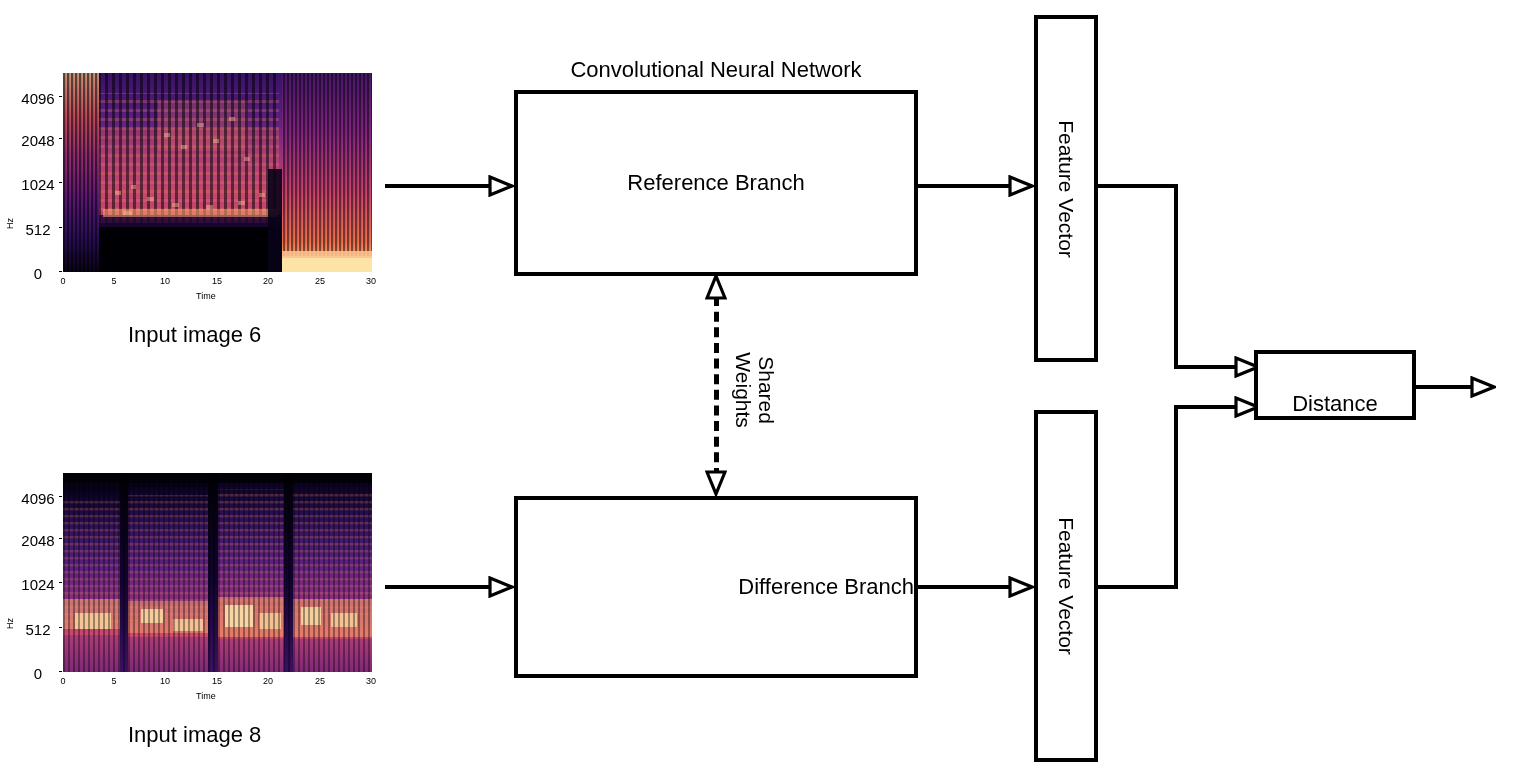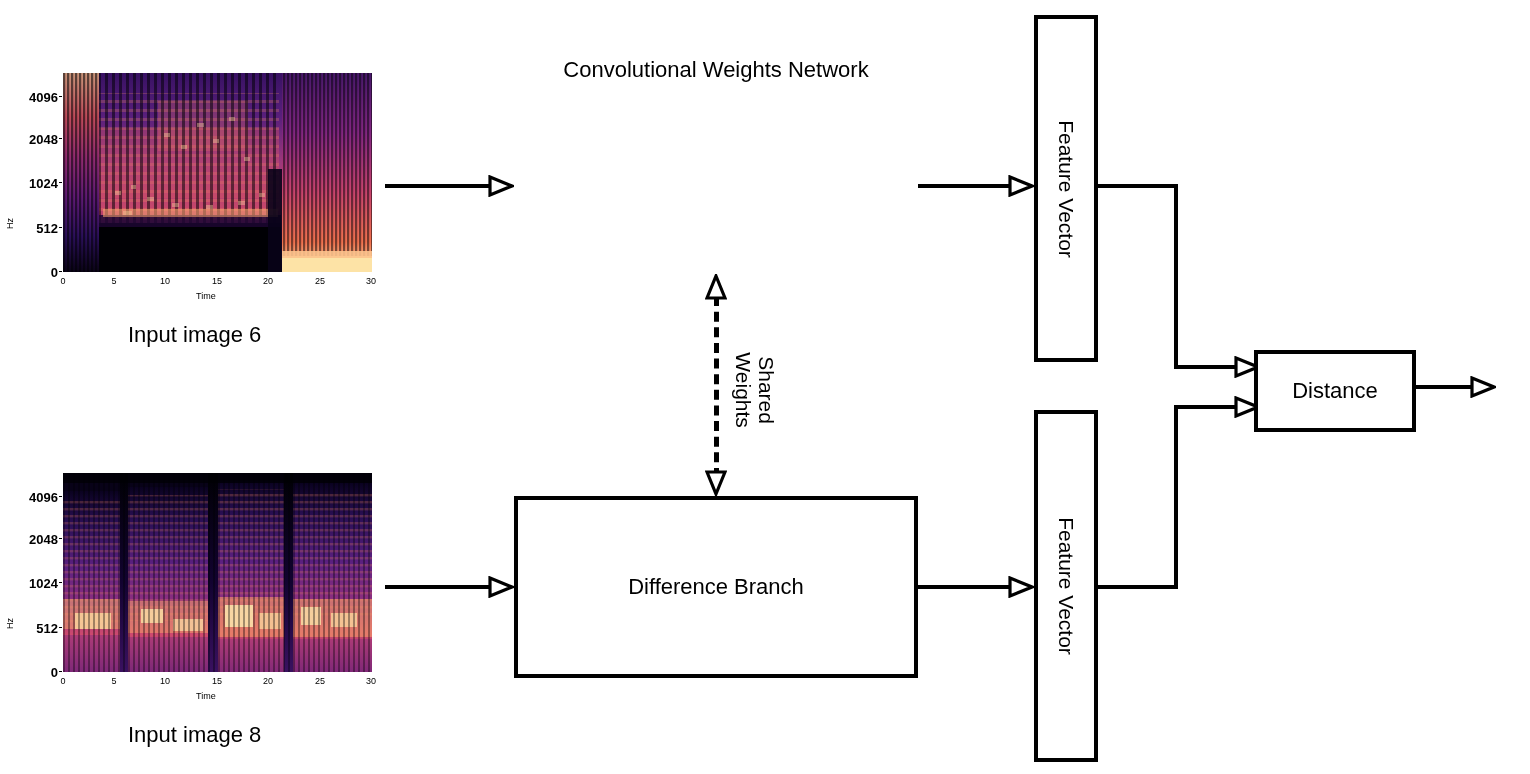--- a/index.html
+++ b/index.html
@@ -87,25 +87,24 @@
     background: #1a0b2e;
   }
   .spec-axis-label {
     position: absolute;
     font-size: 9px;
     color: #000000;
     white-space: nowrap;
   }
   .spec-tick-y {
     position: absolute;
-    font-size: 13px;
-    color: #000000;
-    text-align: right;
-    white-space: nowrap;
-    font-weight: bold;
+    font-size: 15px;
+    color: #000000;
+    text-align: center;
+    white-space: nowrap;
   }
   .spec-tick-x {
     position: absolute;
     font-size: 9px;
     color: #000000;
     text-align: center;
     white-space: nowrap;
   }
   .ylab-rot {
     position: absolute;
@@ -315,31 +314,34 @@
     <div class="spec-tick-x" style="left:204px; top:216px; width:26px;">15</div>
     <div class="spec-tick-x" style="left:255px; top:216px; width:26px;">20</div>
     <div class="spec-tick-x" style="left:307px; top:216px; width:26px;">25</div>
     <div class="spec-tick-x" style="left:358px; top:216px; width:26px;">30</div>
 
     <div class="spec-axis-label" style="left:196px; top:231px;">Time</div>
   </div>
 
   <div class="caption-text" style="left:128px; top:722px;">Input image 8</div>
 
-  <div class="title-text" style="left:514px; top:57px; width:404px;">Convolutional Weights Network</div>
-
+  <div class="title-text" style="left:514px; top:57px; width:404px;">Convolutional Neural Network</div>
+
+  <div class="box" style="left:514px; top:90px; width:404px; height:186px;">
+    <span class="box-label">Reference Branch</span>
+  </div>
 
   <div class="hline" style="left:385px; top:184px; width:105px;"></div>
   <div class="arrow-head" style="left:488px; top:175px;">
     <svg width="26" height="22" viewBox="0 0 26 22">
       <polygon points="2,2 24,11 2,20" fill="#ffffff" stroke="#000000" stroke-width="3.2" stroke-linejoin="miter"></polygon>
     </svg>
   </div>
 
-  <div class="box" style="left:514px; top:496px; width:404px; height:182px;">
+  <div class="box" style="left:514px; top:496px; width:404px; height:182px;justify-content:flex-end;">
     <span class="box-label">Difference Branch</span>
   </div>
 
   <div class="hline" style="left:385px; top:585px; width:105px;"></div>
   <div class="arrow-head" style="left:488px; top:576px;">
     <svg width="26" height="22" viewBox="0 0 26 22">
       <polygon points="2,2 24,11 2,20" fill="#ffffff" stroke="#000000" stroke-width="3.2" stroke-linejoin="miter"></polygon>
     </svg>
   </div>
 
@@ -399,21 +401,21 @@
 
   <div class="hline" style="left:1096px; top:585px; width:82px;"></div>
   <div class="vline" style="left:1174px; top:409px; height:180px;"></div>
   <div class="hline" style="left:1174px; top:405px; width:66px;"></div>
   <div class="arrow-head" style="left:1234px; top:396px;">
     <svg width="26" height="22" viewBox="0 0 26 22">
       <polygon points="2,2 24,11 2,20" fill="#ffffff" stroke="#000000" stroke-width="3.2" stroke-linejoin="miter"></polygon>
     </svg>
   </div>
 
-  <div class="box" style="left:1254px; top:350px; width:162px; height:82px;">
+  <div class="box" style="left:1254px; top:350px; width:162px; height:70px;align-items:flex-end;">
     <span class="box-label">Distance</span>
   </div>
 
   <div class="hline" style="left:1416px; top:385px; width:60px;"></div>
   <div class="arrow-head" style="left:1470px; top:376px;">
     <svg width="26" height="22" viewBox="0 0 26 22">
       <polygon points="2,2 24,11 2,20" fill="#ffffff" stroke="#000000" stroke-width="3.2" stroke-linejoin="miter"></polygon>
     </svg>
   </div>
 

